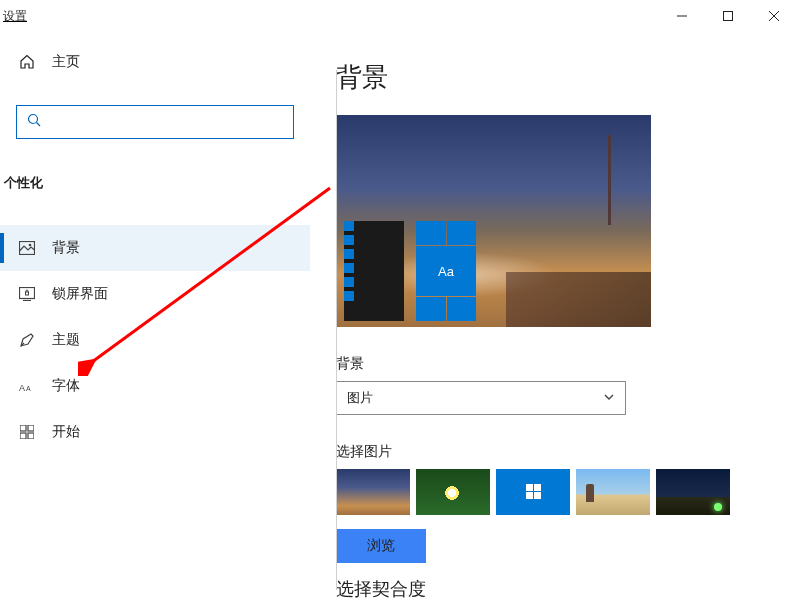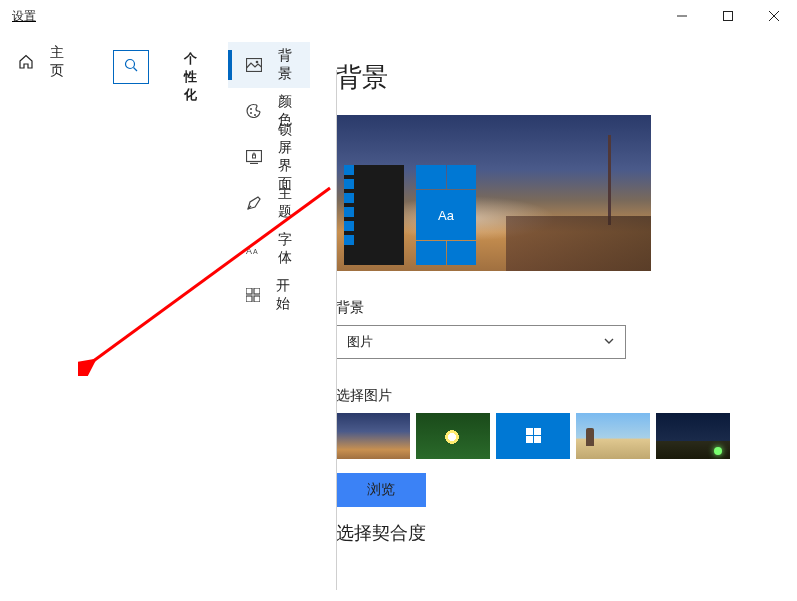--- a/index.html
+++ b/index.html
@@ -1,41 +1,41 @@
 <!DOCTYPE html>
 <html><head>
 <meta charset="utf-8">
 <style>
   * { box-sizing: border-box; margin: 0; padding: 0; font-family: "Microsoft YaHei", "Segoe UI", sans-serif; }
   body { width: 797px; height: 601px; overflow: hidden; background: #fff; position: relative; }
   .window { width: 100%; height: 100%; display: flex; flex-direction: column; }
-  .titlebar { height: 32px; display: flex; align-items: center; padding-left: 12px; text-decoration: underline; }
+  .titlebar { height: 32px; display: flex; align-items: center; padding-left: 3px; text-decoration: underline; }
   .titlebar-title { font-size: 12px; color: #222; }
   .titlebar-controls { margin-left: auto; display: flex; }
   .titlebar-btn { width: 46px; height: 32px; display: flex; align-items: center; justify-content: center; }
   .titlebar-btn svg { width: 10px; height: 10px; }
   .content { flex: 1; display: flex; overflow: hidden; }
-  .sidebar { width: 310px; background: #fff; padding: 10px 0 0 0; display: flex; flex-direction: row; gap: 15px; }
+  .sidebar { width: 310px; background: #fff; padding: 10px 0 0 0; display: flex; flex-direction: column; gap: 15px; }
   .home-row { display: flex; align-items: center; padding: 8px 16px 8px 18px; height: 40px; cursor: pointer; }
   .home-row .icon { width: 18px; display: flex; justify-content: center; color: #222; }
   .home-row .label { margin-left: 16px; font-size: 14px; color: #222; }
   .searchbox { margin: 8px 16px 12px 16px; height: 34px; border: 1px solid #0067c0; display: flex; align-items: center; padding: 0 10px; }
   .searchbox input { border: none; outline: none; flex: 1; font-size: 14px; background: transparent; color: #222; }
   .searchbox input::placeholder { color: #666; }
   .searchbox .icon { color: #0067c0; }
   .section-title { font-size: 13px; font-weight: 600; color: #222; padding: 8px 16px 18px 4px; }
   .nav { display: flex; flex-direction: column; }
   .nav-item { display: flex; align-items: center; height: 46px; padding: 0 16px 0 18px; position: relative; cursor: pointer; }
   .nav-item .icon { width: 18px; display: flex; justify-content: center; color: #444; }
   .nav-item .label { margin-left: 16px; font-size: 14px; color: #222; }
   .nav-item.active::before { content: ""; position: absolute; left: 0; top: 8px; bottom: 8px; width: 4px; background: #0067c0; }
   .nav-item.active { background: rgba(0,103,192,0.08); }
   .main { flex: 1; padding: 28px 0 0 26px; overflow: hidden; position: relative; }
   .main h1 { font-size: 26px; font-weight: 400; color: #222; margin-bottom: 20px; }
-  .preview { width: 315px; height: 156px; position: relative; background: linear-gradient(to bottom, #2a3a6a 0%, #4a5a8a 35%, #7a6a5a 55%, #c89050 75%, #a07040 100%); overflow: hidden; }
+  .preview { width: 315px; height: 212px; position: relative; background: linear-gradient(to bottom, #2a3a6a 0%, #4a5a8a 35%, #7a6a5a 55%, #c89050 75%, #a07040 100%); overflow: hidden; }
   .preview .skyline { position: absolute; right: 40px; top: 20px; width: 3px; height: 90px; background: #503838; }
   .preview .cloud1 { position: absolute; left: 40px; bottom: 30px; width: 180px; height: 45px; background: radial-gradient(ellipse at center, rgba(240,230,220,0.55) 0%, transparent 70%); }
   .preview .buildings { position: absolute; left: 170px; right: 0; bottom: 0; height: 55px; background: linear-gradient(to right, rgba(80,50,40,.6) 0%, rgba(60,40,30,.7) 100%); }
   .preview .taskbar { position: absolute; left: 8px; bottom: 6px; width: 60px; height: 100px; background: #1a1a1a; }
   .preview .taskbar .accent { position: absolute; left: 0; top: 0; width: 10px; height: 100%; background: linear-gradient(to bottom, #0078d4 0, #0078d4 10%, transparent 10%, transparent 14%, #0078d4 14%, #0078d4 24%, transparent 24%, transparent 28%, #0078d4 28%, #0078d4 38%, transparent 38%, transparent 42%, #0078d4 42%, #0078d4 52%, transparent 52%, transparent 56%, #0078d4 56%, #0078d4 66%, transparent 66%, transparent 70%, #0078d4 70%, #0078d4 80%, transparent 80%); }
   .preview .tiles { position: absolute; left: 80px; bottom: 6px; width: 60px; height: 100px; display: grid; grid-template-columns: 1fr 1fr; grid-template-rows: repeat(4,1fr); gap: 1px; }
   .preview .tile { background: #0078d4; }
   .preview .tile.big { grid-column: span 2; grid-row: span 2; display: flex; align-items: center; justify-content: center; color: #fff; font-size: 13px; }
   .group-label { font-size: 14px; color: #222; margin-top: 28px; margin-bottom: 8px; }
   .dropdown { width: 290px; height: 34px; border: 1px solid #888; display: flex; align-items: center; padding: 0 10px; cursor: pointer; }
@@ -115,31 +115,20 @@
             <svg width="16" height="14" viewBox="0 0 16 14">
                 <rect x="0.5" y="0.5" width="15" height="13" fill="none" stroke="#444" stroke-width="1.2"></rect>
                 <polyline points="0.5,10 5,5 9,9 12,6 15.5,9" fill="none" stroke="#444" stroke-width="1.2"></polyline>
                 <circle cx="11" cy="4" r="1.3" fill="#444"></circle>
               </svg>
           </span>
           <span class="label">背景</span>
         </div>
         <div class="nav-item">
           <span class="icon">
-            <svg width="16" height="16" viewBox="0 0 16 16">
-                <path d="M8 1.5 A6.5 6.5 0 1 0 14 9 c0-1-1-1-2-1s-2-.5-2-2 1-2 1-3C11 2 9.5 1.5 8 1.5Z" fill="none" stroke="#444" stroke-width="1.2"></path>
-                <circle cx="5" cy="6" r="1" fill="#444"></circle>
-                <circle cx="5" cy="10" r="1" fill="#444"></circle>
-                <circle cx="9" cy="12" r="1" fill="#444"></circle>
-              </svg>
-          </span>
-          <span class="label">颜色</span>
-        </div>
-        <div class="nav-item">
-          <span class="icon">
             <svg width="16" height="14" viewBox="0 0 16 14">
                 <rect x="0.5" y="0.5" width="15" height="11" fill="none" stroke="#444" stroke-width="1.2"></rect>
                 <line x1="4" y1="13.5" x2="12" y2="13.5" stroke="#444" stroke-width="1.2"></line>
                 <rect x="6.5" y="5" width="3" height="3" fill="none" stroke="#444" stroke-width="1"></rect>
                 <path d="M7 5 V4 a1 1 0 0 1 2 0 V5" fill="none" stroke="#444" stroke-width="1"></path>
               </svg>
           </span>
           <span class="label">锁屏界面</span>
         </div>
         <div class="nav-item">

